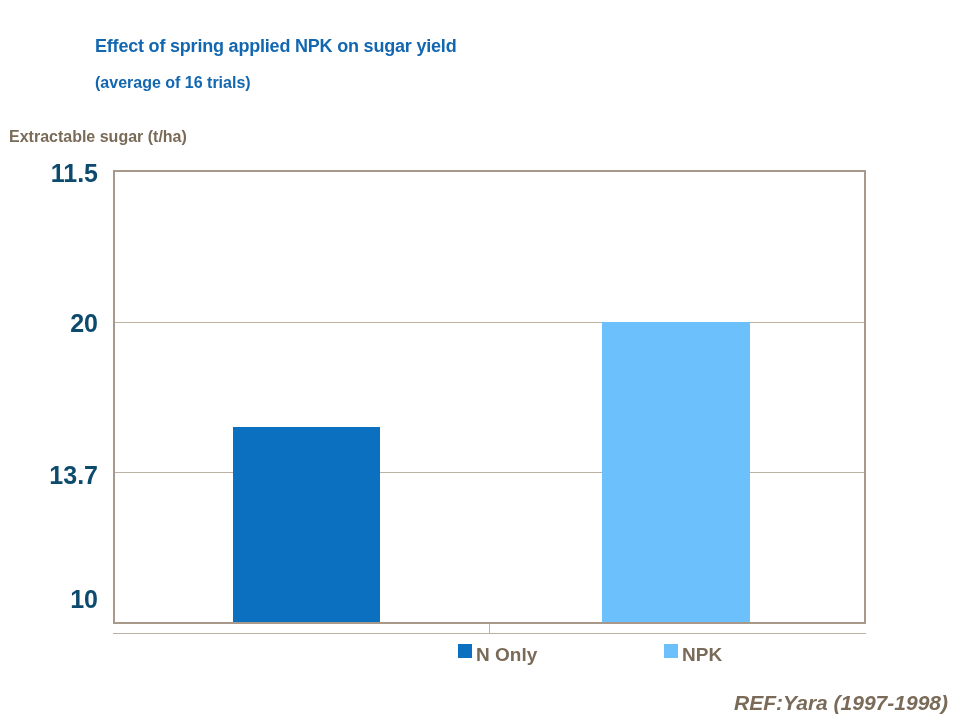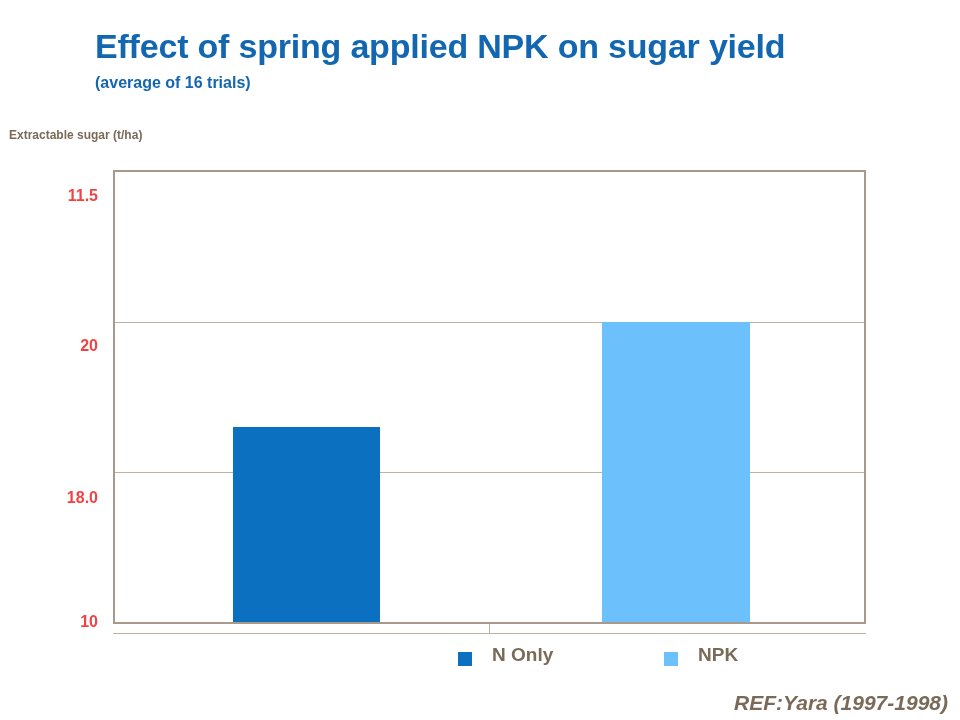--- a/index.html
+++ b/index.html
@@ -16,42 +16,42 @@
   }
 
   
   #title-block {
     position: absolute;
     left: 95px;
     top: 31px;
     width: 760px;
   }
   #chart-title {
-    font-size: 34px;
+    font-size: 18px;
     font-weight: bold;
     color: #1267b0;
     line-height: 30px;
     letter-spacing: -0.2px;
     white-space: nowrap;
   }
   #chart-subtitle {
     font-size: 16px;
     font-weight: bold;
     color: #1267b0;
     line-height: 20px;
     margin-top: 12px;
     white-space: nowrap;
   }
 
   
   #y-axis-title {
     position: absolute;
     left: 9px;
     top: 128px;
-    font-size: 12px;
+    font-size: 16px;
     font-weight: bold;
     color: #7a6a58;
     white-space: nowrap;
   }
 
   
   #plot-area {
     position: absolute;
     left: 113px;
     top: 170px;
@@ -90,26 +90,25 @@
     left: 487px;   
     width: 148px;
     height: 304px; 
     background: #6cc0fb;
   }
 
   
   .tick-label {
     position: absolute;
     text-align: right;
-    font-size: 16px;
-    font-weight: bold;
-    color: #ef4444;
+    font-size: 25px;
+    font-weight: bold;
+    color: #0c4a6e;
     width: 92px;
     left: 6px;
-    margin-top: 28px;
   }
   #tick-11-5 { top: 159px; }
   #tick-11   { top: 309px; }
   #tick-10-5 { top: 461px; }
   #tick-10   { top: 585px; }
 
   
   #category-divider {
     position: absolute;
     left: 489px;
@@ -131,22 +130,22 @@
   #legend {
     position: absolute;
     left: 0;
     top: 644px;
     width: 960px;
     height: 28px;
   }
   .legend-entry {
     position: absolute;
     display: flex;
-    align-items: flex-end;
-    gap: 20px;
+    align-items: flex-start;
+    gap: 4px;
     white-space: nowrap;
     padding-left: 44px;
   }
   #legend-entry-n-only { left: 414px; top: 0; }
   #legend-entry-npk    { left: 620px; top: 0; }
   .legend-swatch {
     width: 14px;
     height: 14px;
     display: inline-block;
     flex: 0 0 auto;
@@ -176,21 +175,21 @@
 
 <div id="title-block">
   <div id="chart-title">Effect of spring applied NPK on sugar yield</div>
   <div id="chart-subtitle">(average of 16 trials)</div>
 </div>
 
 <div id="y-axis-title">Extractable sugar (t/ha)</div>
 
 <div class="tick-label" id="tick-11-5">11.5</div>
 <div class="tick-label" id="tick-11">20</div>
-<div class="tick-label" id="tick-10-5">18.0</div>
+<div class="tick-label" id="tick-10-5">13.7</div>
 <div class="tick-label" id="tick-10">10</div>
 
 <div id="plot-area">
   <div class="gridline" id="gridline-11" style="top: 150px;"></div>
   <div class="gridline" id="gridline-10-5" style="top: 300px;"></div>
 
   <div class="bar" id="bar-n-only" style="height: 195px; background: rgb(11, 112, 191);"></div>
   <div class="bar" id="bar-npk" style="height: 300px; background: rgb(108, 192, 251);"></div>
 </div>
 

